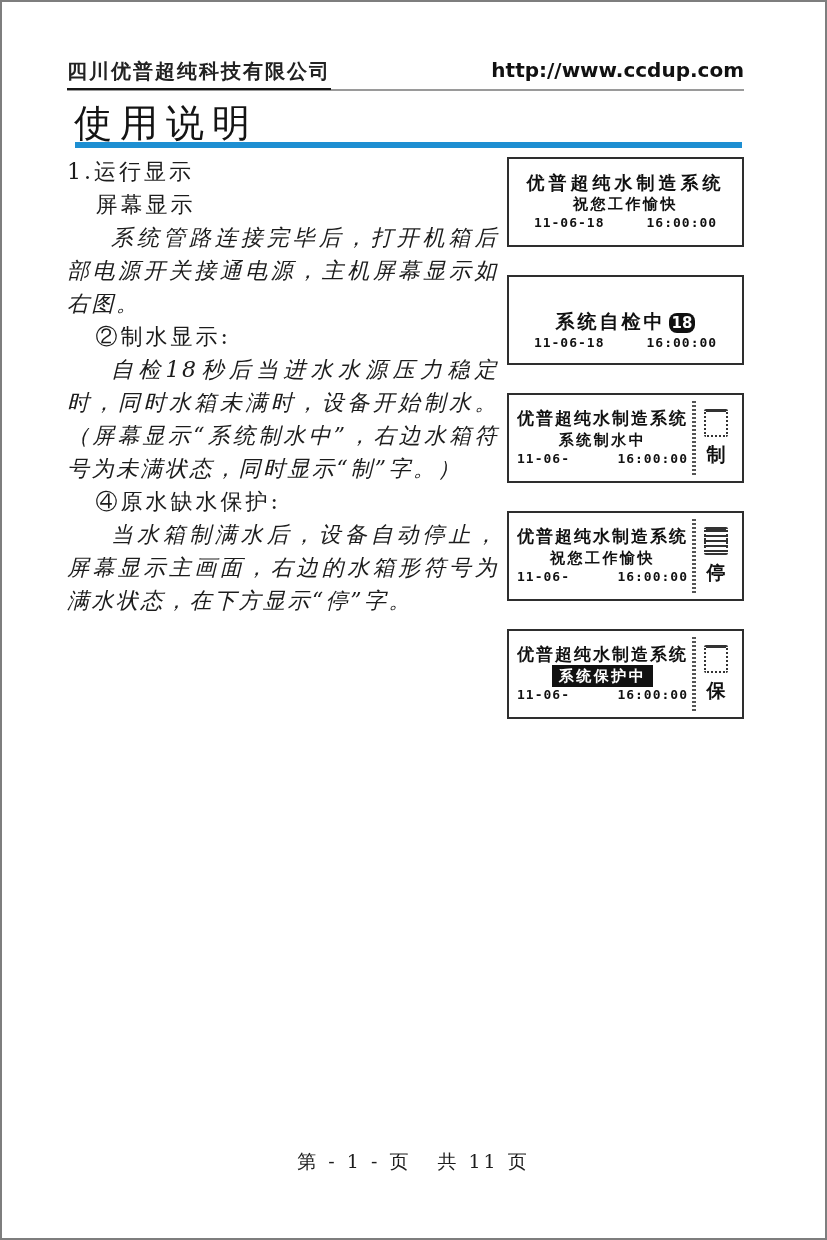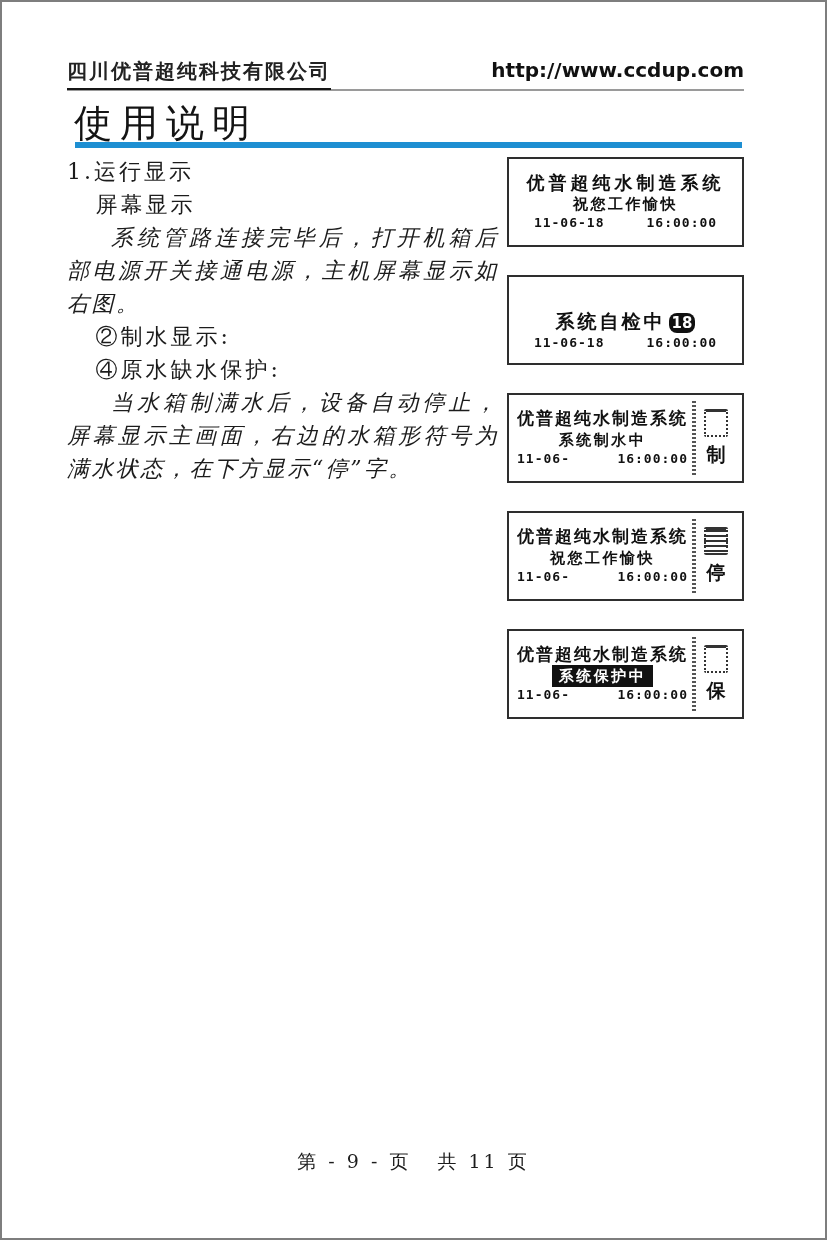--- a/index.html
+++ b/index.html
@@ -118,20 +118,21 @@
 
   <h1 class="doc-title">使用说明</h1>
   <div class="accent-bar" style="background: rgb(30, 143, 210);"></div>
 
   <div class="content">
     <div class="text-col">
         <p class="block heading">1.运行显示</p>
         <p class="block subheading">屏幕显示</p>
         <p class="block para">系统管路连接完毕后，打开机箱后部电源开关接通电源，主机屏幕显示如右图。</p>
         <p class="block subheading">②制水显示:</p>
+        <p class="block para">自检18秒后当进水水源压力稳定时，同时水箱未满时，设备开始制水。（屏幕显示“系统制水中”，右边水箱符号为未满状态，同时显示“制”字。）</p>
         <p class="block subheading">④原水缺水保护:</p>
         <p class="block para">当水箱制满水后，设备自动停止，屏幕显示主画面，右边的水箱形符号为满水状态，在下方显示“停”字。</p>
       </div>
     <div class="panels-col">
         <div class="panel no-tank">
     <div class="panel-main">
       <div class="p-title">优普超纯水制造系统</div>
       <div class="p-message"><span class="p-msg-text">祝您工作愉快</span></div>
       <div class="p-datetime">
         <span class="p-date">11-06-18</span>
@@ -199,17 +200,17 @@
       <div class="side-inner">
         <div class="tank"></div>
         <div class="tank-label">保</div>
       </div>
     </div>
   </div>
       </div>
   </div>
 
   <div class="footer-row">
-    <span>第 - 9 - 页</span>
+    <span>第 - 1 - 页</span>
     <span>共 11 页</span>
   </div>
 
 </div>
 
 </body></html>

